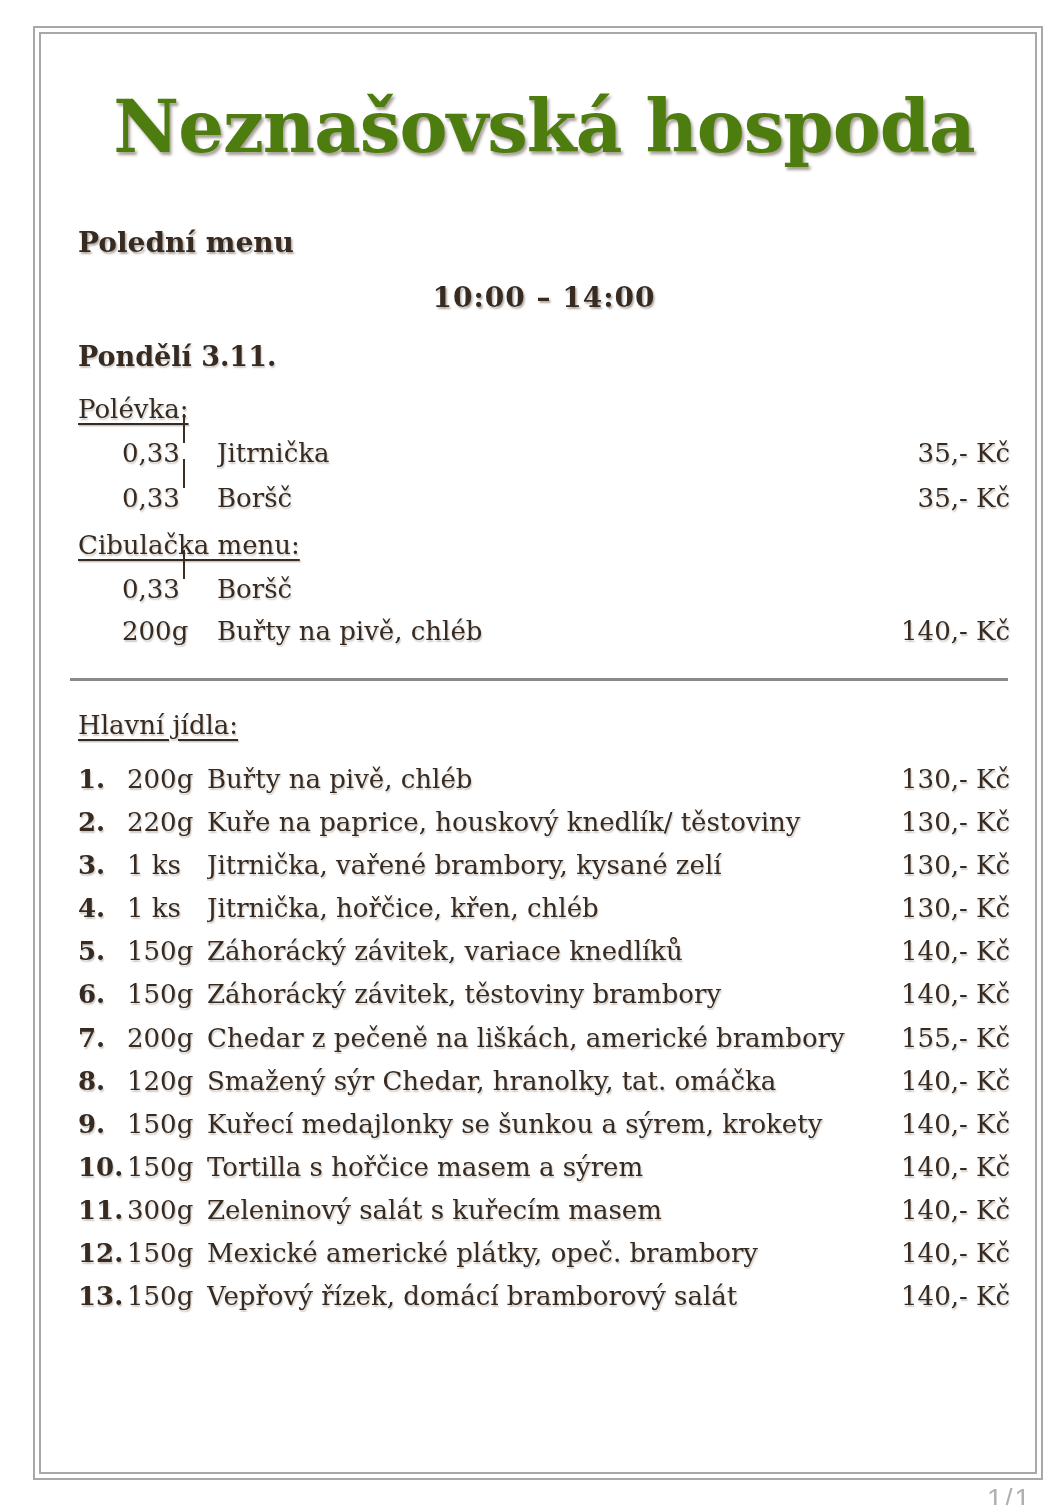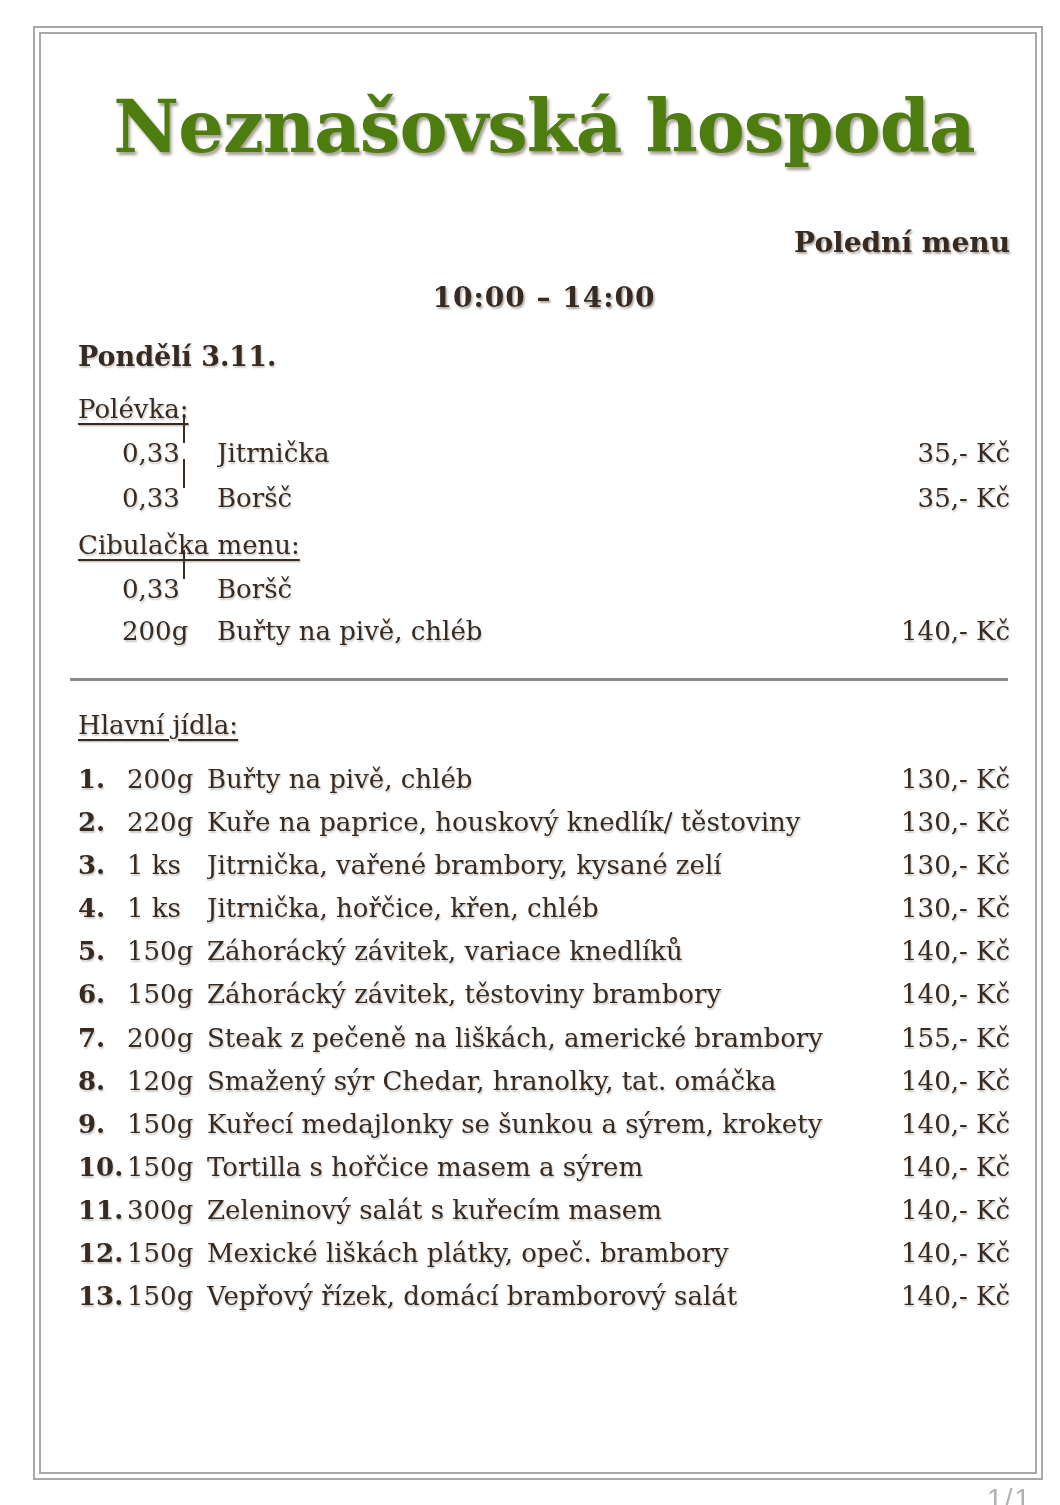--- a/index.html
+++ b/index.html
@@ -33,21 +33,21 @@
     position: absolute; top: 84px; left: 0; width: 100%;
     text-align: center;
     font-size: 72px; line-height: 86px;
     color: #4d7c0f;
     letter-spacing: -1px;
     text-shadow: 2px 3px 3px rgba(60,40,25,0.45);
     white-space: nowrap;
   }
   .menu-title {
     position: absolute; top: 226px; left: 0; width: 100%;
-    text-align: right;
+    text-align: left;
     font-size: 28px; line-height: 34px; font-weight: bold;
     text-shadow: 1.5px 2px 2px rgba(60,40,25,0.4);
   }
   .menu-hours {
     position: absolute; top: 281px; left: 0; width: 100%;
     text-align: center;
     font-size: 28px; line-height: 34px; font-weight: bold;
     letter-spacing: 1px;
     text-shadow: 1.5px 2px 2px rgba(60,40,25,0.4);
   }
@@ -188,21 +188,21 @@
       </div>
       <div class="row">
         <span class="num">6.</span>
         <span class="amount">150g</span>
         <span class="name">Záhorácký závitek, těstoviny brambory</span>
         <span class="price">140,- Kč</span>
       </div>
       <div class="row">
         <span class="num">7.</span>
         <span class="amount">200g</span>
-        <span class="name">Steak z pečeně na liškách, americké brambory</span>
+        <span class="name">Chedar z pečeně na liškách, americké brambory</span>
         <span class="price">155,- Kč</span>
       </div>
       <div class="row">
         <span class="num">8.</span>
         <span class="amount">120g</span>
         <span class="name">Smažený sýr Chedar, hranolky, tat. omáčka</span>
         <span class="price">140,- Kč</span>
       </div>
       <div class="row">
         <span class="num">9.</span>
@@ -218,21 +218,21 @@
       </div>
       <div class="row">
         <span class="num">11.</span>
         <span class="amount">300g</span>
         <span class="name">Zeleninový salát s kuřecím masem</span>
         <span class="price">140,- Kč</span>
       </div>
       <div class="row">
         <span class="num">12.</span>
         <span class="amount">150g</span>
-        <span class="name">Mexické liškách plátky, opeč. brambory</span>
+        <span class="name">Mexické americké plátky, opeč. brambory</span>
         <span class="price">140,- Kč</span>
       </div>
       <div class="row">
         <span class="num">13.</span>
         <span class="amount">150g</span>
         <span class="name">Vepřový řízek, domácí bramborový salát</span>
         <span class="price">140,- Kč</span>
       </div>
     </div>
   </div>

